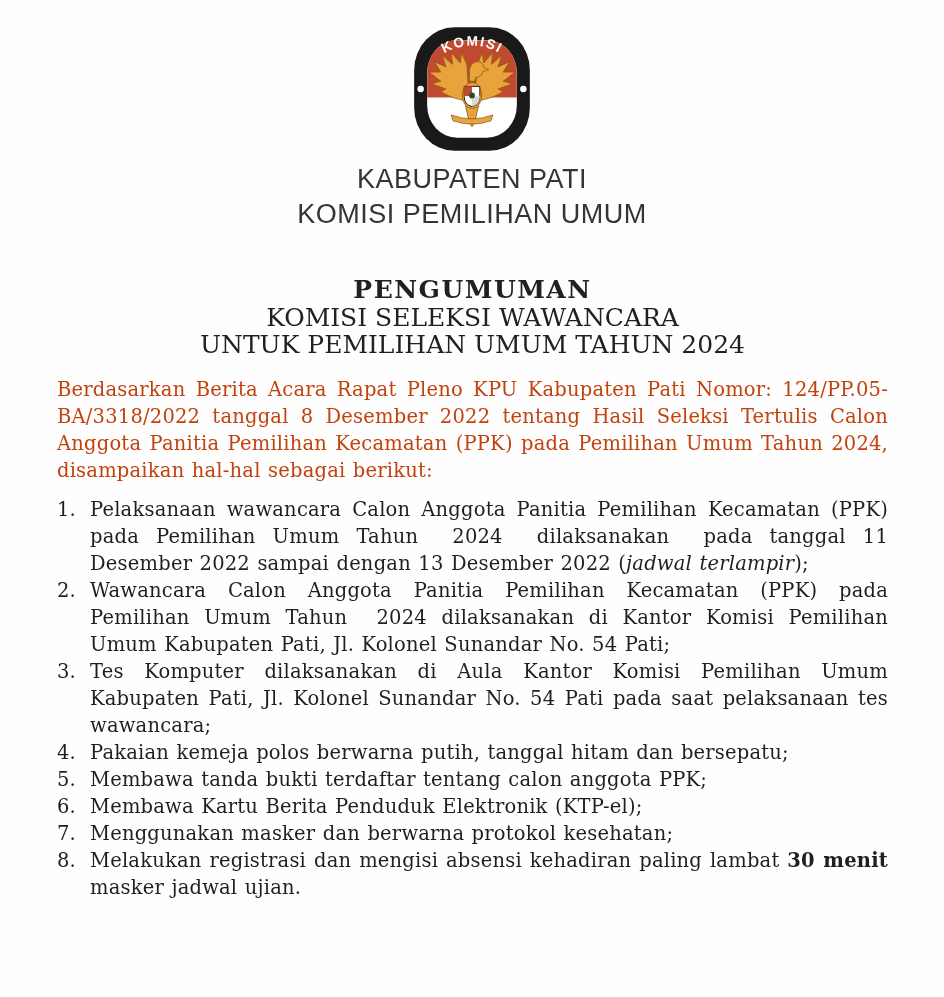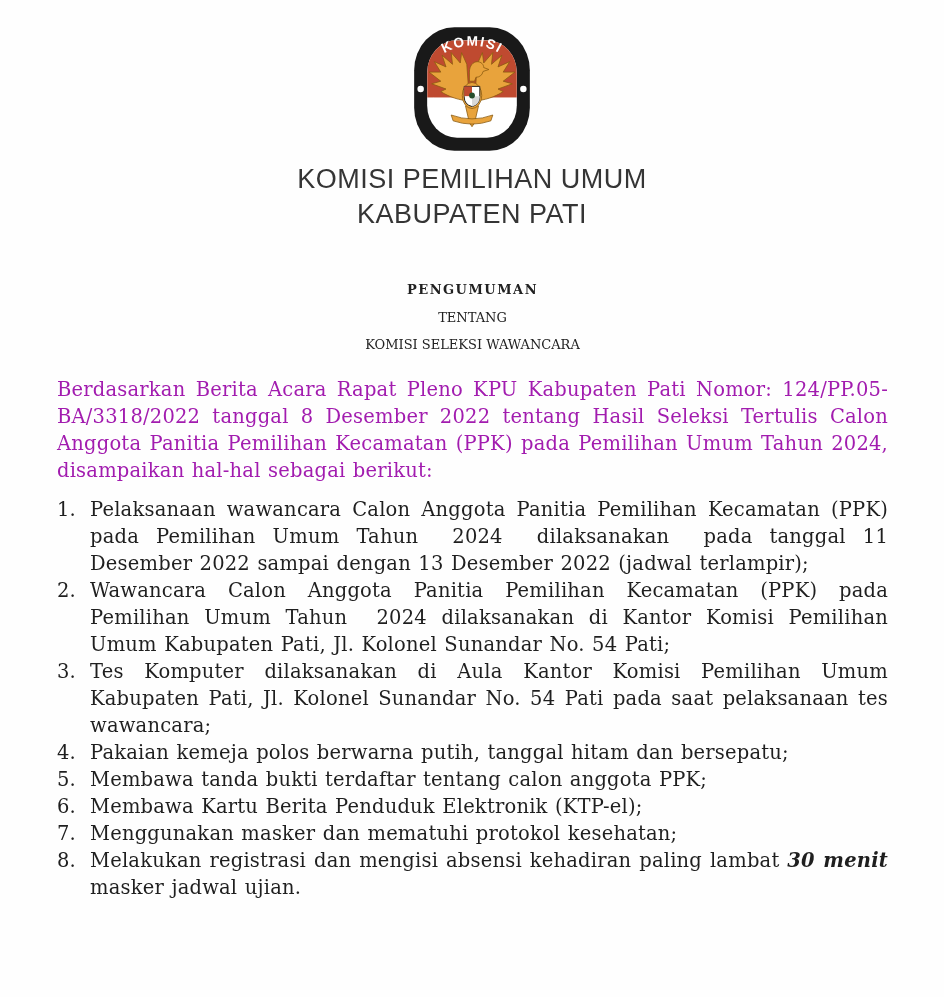--- a/index.html
+++ b/index.html
@@ -23,59 +23,59 @@
     text-align:center;
     font-family:"Liberation Sans", sans-serif;
     font-size:27px;
     line-height:35px;
     color:#353535;
     letter-spacing:0.5px;
     margin-top:8px;
   }
   .doc-head{
     text-align:center;
-    font-size:13px;
+    font-size:25px;
     line-height:27.5px;
     color:#212121;
     margin-top:44px;
   }
   .doc-head .t-bold{
     font-weight:bold;
     letter-spacing:1.5px;
   }
   .intro{
     margin:17px 0 0 0;
     font-size:19.5px;
     line-height:27px;
     text-align:justify;
     letter-spacing:0.2px;
     word-spacing:1px;
-    color:#a21caf;
+    color:#c2410c;
   }
   .list{
     margin-top:12px;
     font-size:19.5px;
     line-height:27px;
     color:#1f1f1f;
   }
   .li{
     display:flex;
     align-items:flex-start;
   }
   .li .num{
     flex:0 0 33px;
   }
   .li .li-body{
     flex:1;
     text-align:justify;
     letter-spacing:0.2px;
     word-spacing:1px;
   }
-  .it{}
-  .bd{font-weight:bold;font-style:italic;}
+  .it{font-style:italic;}
+  .bd{font-weight:bold;}
 </style>
 </head>
 <body>
 
 <div class="page">
 
   <div class="logo-wrap">
     <svg viewBox="0 0 200 200" xmlns="http://www.w3.org/2000/svg">
       <defs>
         <clipPath id="innerClip">
@@ -120,30 +120,30 @@
       <g>
         <path d="M88,96 L112,96 L112,112 Q112,124 100,127 Q88,124 88,112 Z" fill="#ffffff" stroke="#222222" stroke-width="1.5"></path>
         <path d="M88,96 L100,96 L100,111 L88,111 Z" fill="#bf4a30"></path>
         <path d="M100,111 L112,111 L112,112 Q112,124 100,127 Z" fill="#d8d8d8"></path>
         <circle cx="100" cy="110" r="4.5" fill="#274d2c"></circle>
       </g>
     </svg>
   </div>
 
   <div class="org-title">
+    <div>KABUPATEN PATI</div>
     <div>KOMISI PEMILIHAN UMUM</div>
-    <div>KABUPATEN PATI</div>
   </div>
 
   <div class="content">
 
     <div class="doc-head">
       <div class="t-bold">PENGUMUMAN</div>
-      <div>TENTANG</div>
       <div>KOMISI SELEKSI WAWANCARA</div>
+      <div>UNTUK PEMILIHAN UMUM TAHUN 2024</div>
     </div>
 
     <p class="intro">Berdasarkan Berita Acara Rapat Pleno KPU Kabupaten Pati Nomor: 124/PP.05-BA/3318/2022 tanggal 8 Desember 2022 tentang Hasil Seleksi Tertulis Calon Anggota Panitia Pemilihan Kecamatan (PPK) pada Pemilihan Umum Tahun 2024, disampaikan hal-hal sebagai berikut:</p>
 
     <div class="list">
         <div class="li">
           <span class="num">1.</span>
           <span class="li-body"><span>Pelaksanaan wawancara Calon Anggota Panitia Pemilihan Kecamatan (PPK) pada Pemilihan Umum Tahun &nbsp;2024 &nbsp;dilaksanakan &nbsp;pada tanggal 11 Desember 2022 sampai dengan 13 Desember 2022 (</span><span class="it">jadwal terlampir</span><span>);</span></span>
         </div>
         <div class="li">
@@ -161,21 +161,21 @@
         <div class="li">
           <span class="num">5.</span>
           <span class="li-body"><span>Membawa tanda bukti terdaftar tentang calon anggota PPK;</span></span>
         </div>
         <div class="li">
           <span class="num">6.</span>
           <span class="li-body"><span>Membawa Kartu Berita Penduduk Elektronik (KTP-el);</span></span>
         </div>
         <div class="li">
           <span class="num">7.</span>
-          <span class="li-body"><span>Menggunakan masker dan mematuhi protokol kesehatan;</span></span>
+          <span class="li-body"><span>Menggunakan masker dan berwarna protokol kesehatan;</span></span>
         </div>
         <div class="li">
           <span class="num">8.</span>
           <span class="li-body"><span>Melakukan registrasi dan mengisi absensi kehadiran paling lambat </span><span class="bd">30 menit</span><span> masker jadwal ujian.</span></span>
         </div>
       </div>
 
   </div>
 </div>
 

